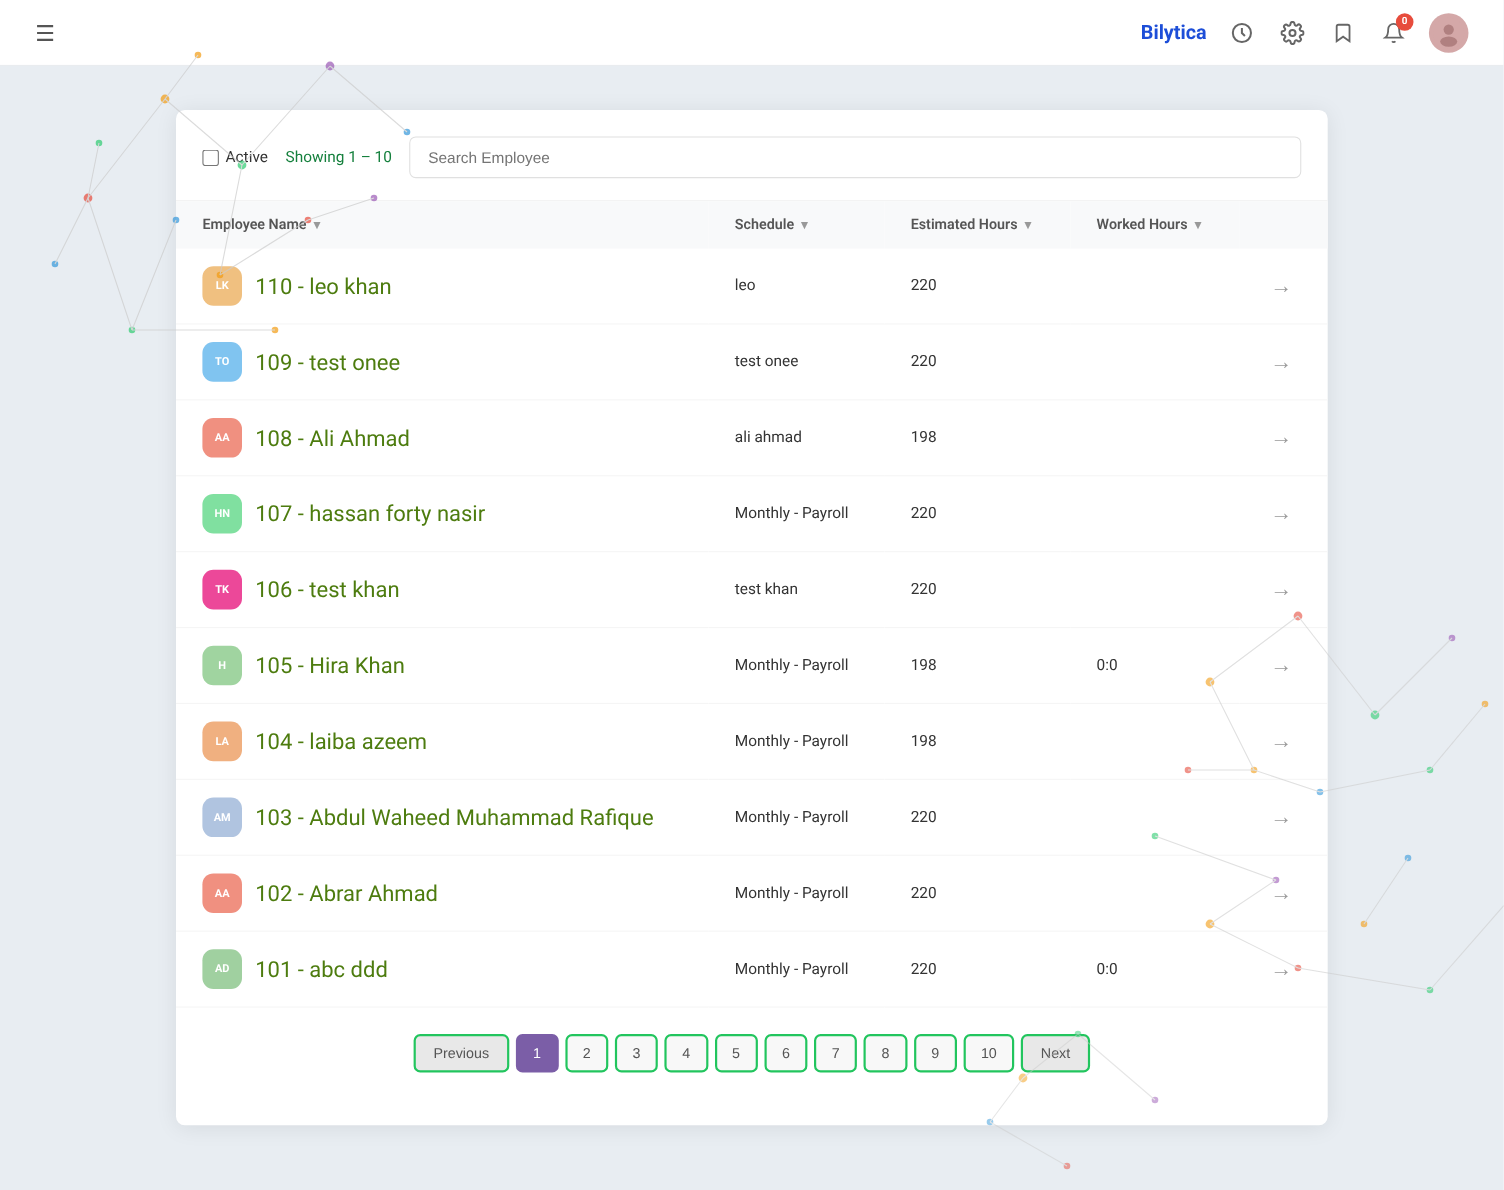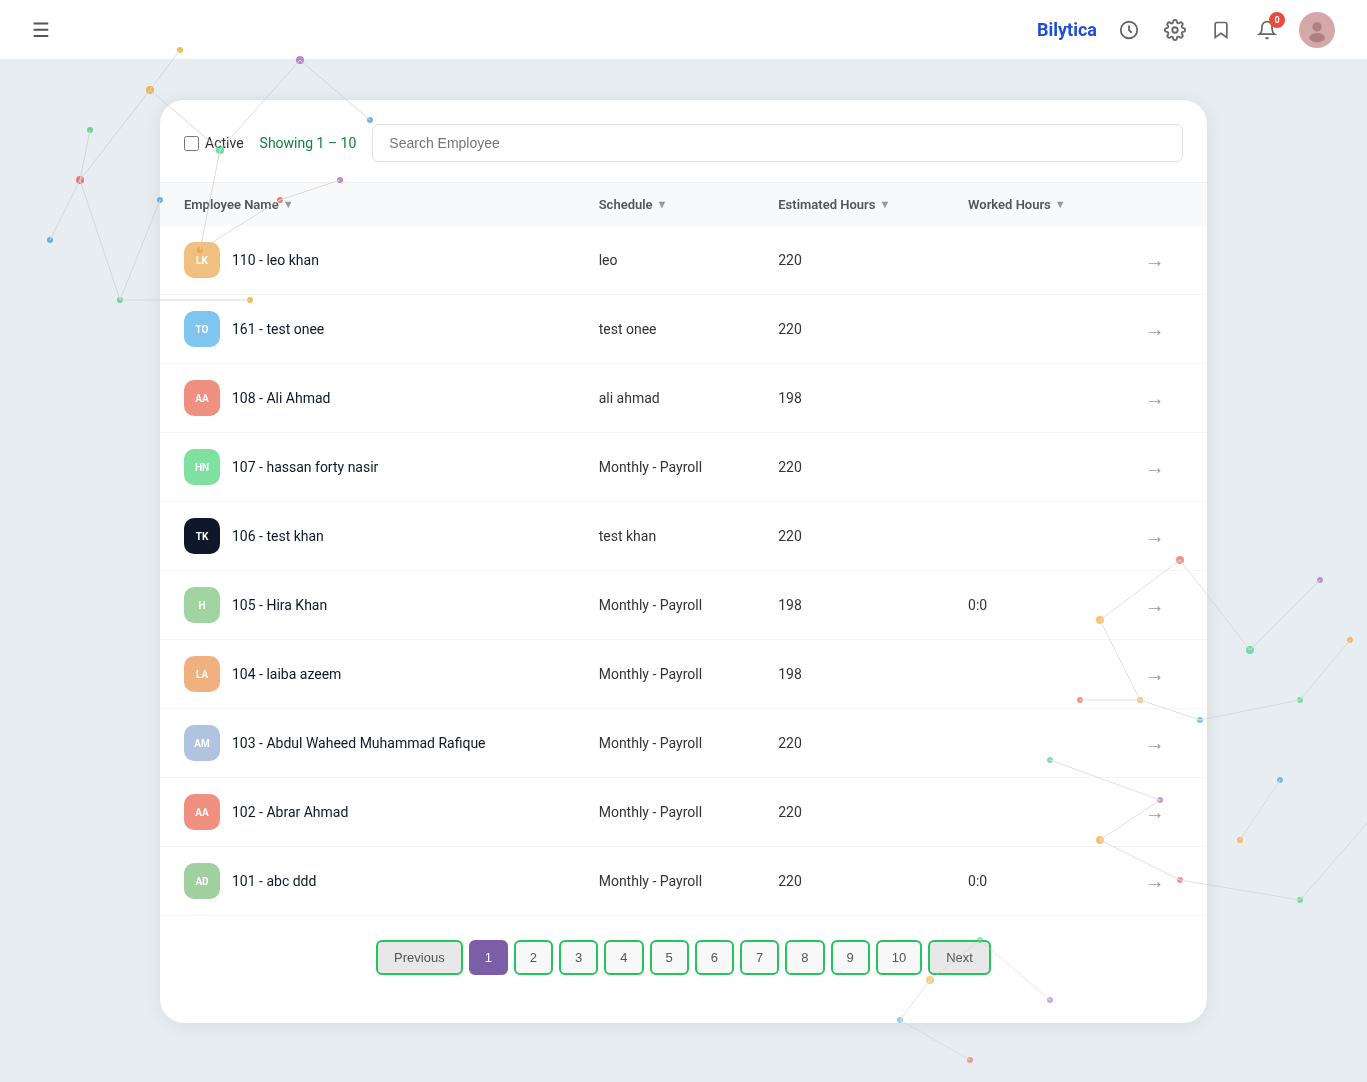--- a/index.html
+++ b/index.html
@@ -102,21 +102,21 @@
     }
 
     
     .content-area {
       padding: 40px 160px;
     }
 
     
     .main-card {
       background: #fff;
-      border-radius: 24px;
+      border-radius: 8px;
       box-shadow: 0 2px 20px rgba(0,0,0,0.08);
       padding: 24px 0 24px 0;
       overflow: hidden;
     }
 
     
     .filter-bar {
       display: flex;
       align-items: center;
       gap: 16px;
@@ -202,22 +202,22 @@
       border-radius: 10px;
       display: flex;
       align-items: center;
       justify-content: center;
       font-size: 10px;
       font-weight: 700;
       color: white;
       flex-shrink: 0;
     }
     .emp-name-text {
-      font-size: 14px;
-      color: #0f172a;
+      font-size: 20px;
+      color: #4d7c0f;
     }
 
     
     .row-arrow {
       text-align: right;
     }
     .arrow-btn {
       background: none;
       border: none;
       cursor: pointer;
@@ -437,21 +437,21 @@
       <td>220</td>
       <td></td>
       <td class="row-arrow">
         <button class="arrow-btn">→</button>
       </td>
     </tr>
             <tr>
       <td>
         <div class="emp-name-cell">
           <div class="emp-avatar" style="background:#80c4f0">TO</div>
-          <span class="emp-name-text">161 - test onee</span>
+          <span class="emp-name-text">109 - test onee</span>
         </div>
       </td>
       <td>test onee</td>
       <td>220</td>
       <td></td>
       <td class="row-arrow">
         <button class="arrow-btn">→</button>
       </td>
     </tr>
             <tr>
@@ -478,21 +478,21 @@
       <td>Monthly - Payroll</td>
       <td>220</td>
       <td></td>
       <td class="row-arrow">
         <button class="arrow-btn">→</button>
       </td>
     </tr>
             <tr>
       <td>
         <div class="emp-name-cell">
-          <div class="emp-avatar" style="background:#0f172a">TK</div>
+          <div class="emp-avatar" style="background:#ec4899">TK</div>
           <span class="emp-name-text">106 - test khan</span>
         </div>
       </td>
       <td>test khan</td>
       <td>220</td>
       <td></td>
       <td class="row-arrow">
         <button class="arrow-btn">→</button>
       </td>
     </tr>

